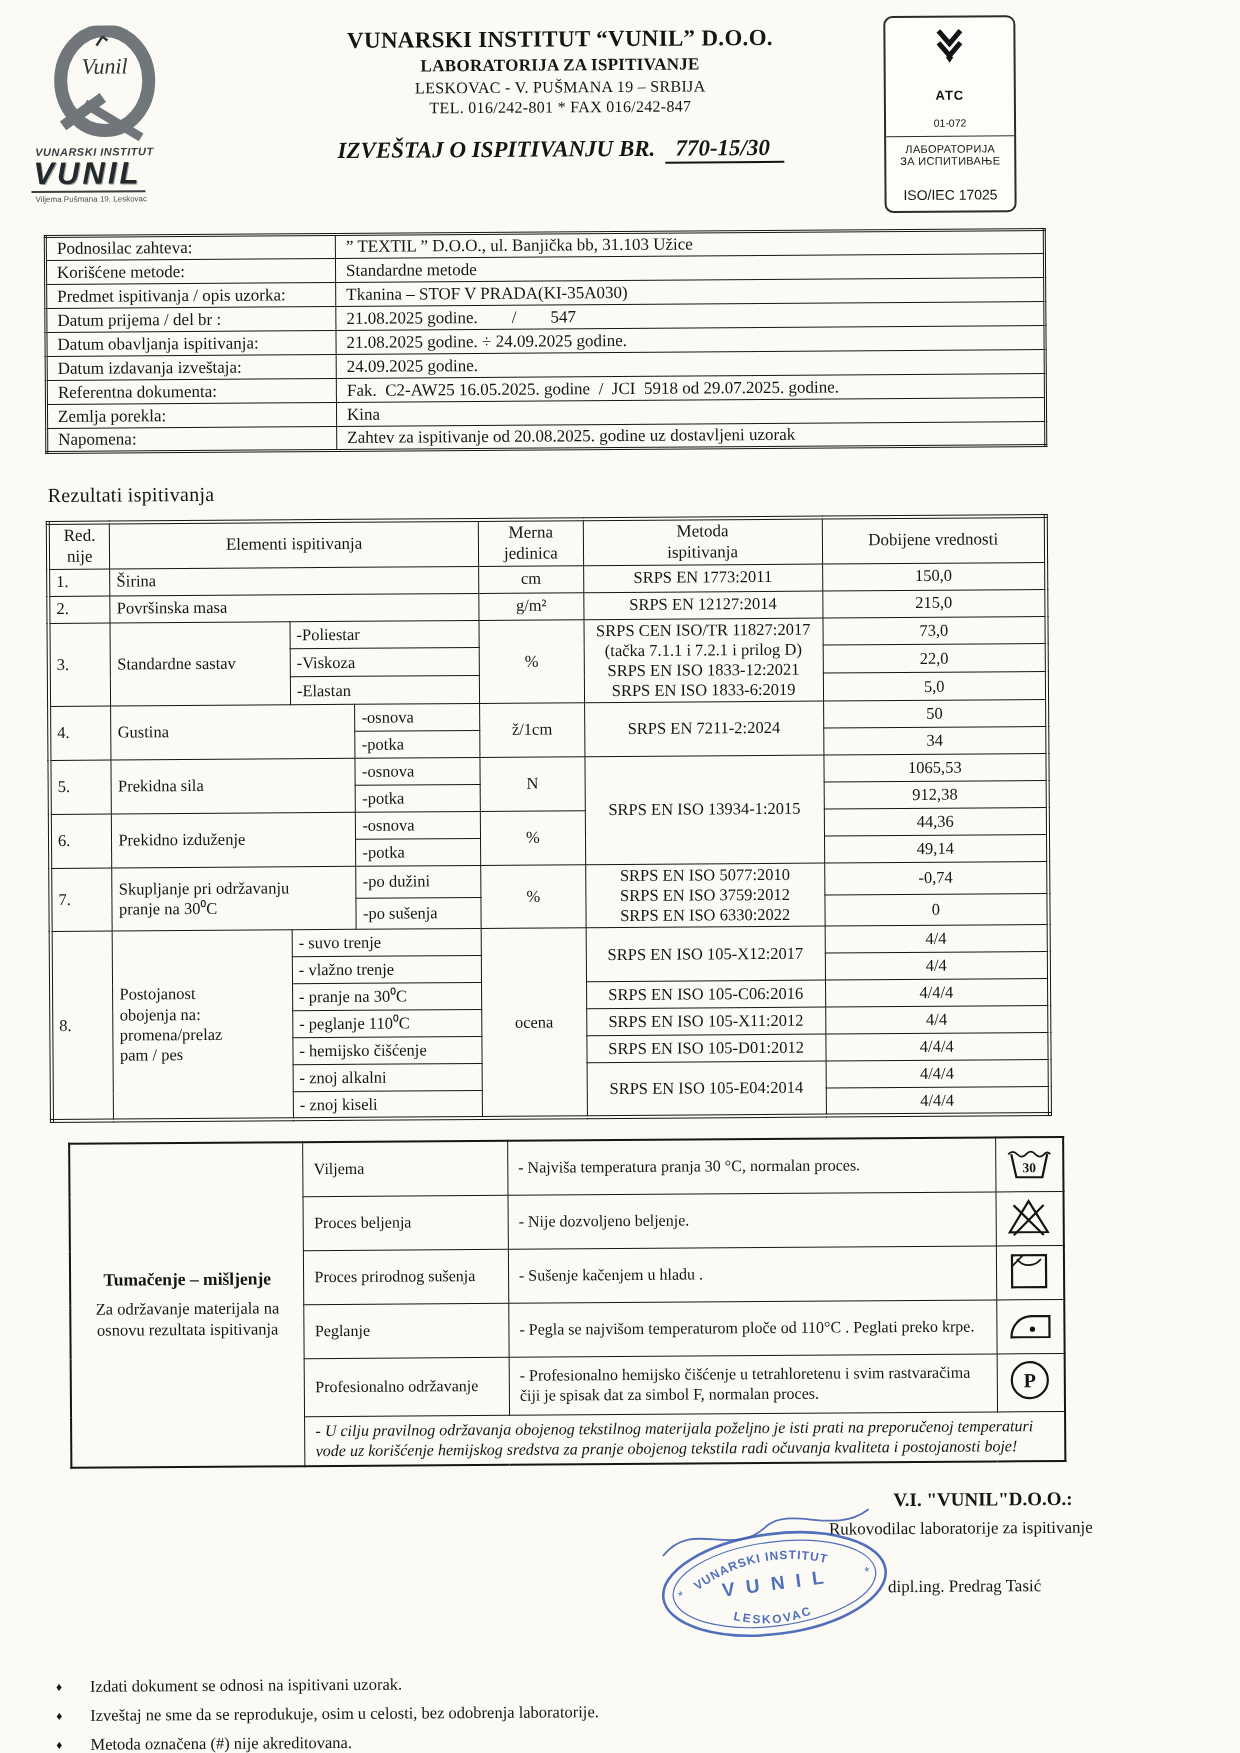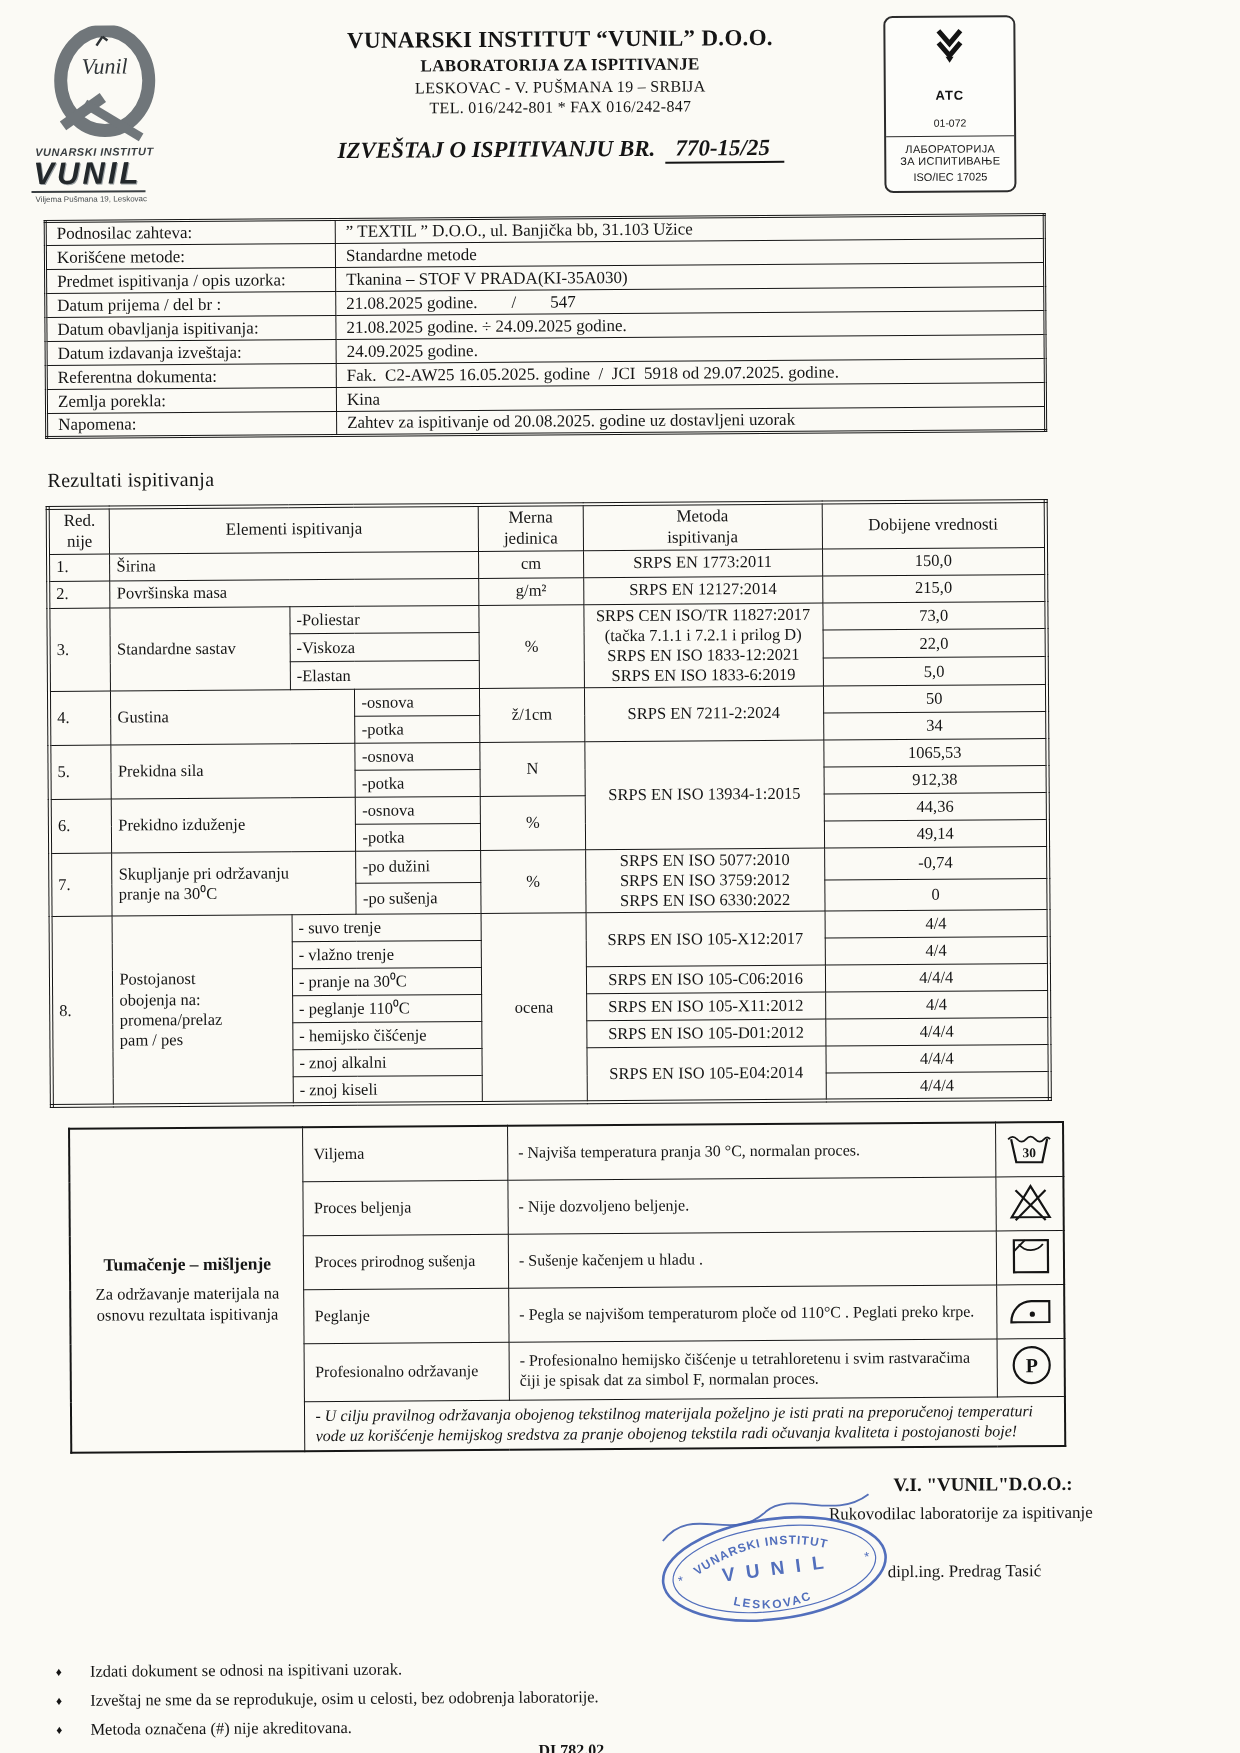--- a/index.html
+++ b/index.html
@@ -31,21 +31,21 @@
   .report-line { margin-top:20px; font-style:italic; font-weight:bold; font-size:23px; }
   .report-num { border-bottom:2.5px solid #141414; padding:0 14px 1px 10px; margin-left:10px; }
 
   .ats-box { flex:none; width:132px; margin-right:73px; margin-top:2px;
              border:2px solid #2c2c2c; border-radius:9px; padding:10px 6px 8px;
              text-align:center; font-family:"Liberation Sans",sans-serif; background:#fdfdfa; }
   .ats-name { font-weight:bold; font-size:13px; letter-spacing:1px; margin-top:20px; }
   .ats-num  { font-size:10.5px; margin-top:14px; }
   .ats-div  { border-top:1.5px solid #2c2c2c; margin:7px -6px 6px; }
   .ats-l1, .ats-l2 { font-size:11px; letter-spacing:.3px; }
-  .ats-iso  { font-size:11px; margin-top:4px; }
+  .ats-iso  { font-size:14px; margin-top:20px; }
 
   
   table { border-collapse:collapse; }
   .info-table { margin:16px 0 0 12px; width:1002px; border:3px double #161616; }
   .info-table td { border:1.6px solid #161616; font-size:17px; padding:1px 10px; height:24px; vertical-align:middle; }
   .info-table .il { width:290px; }
   .info-table .iv { white-space:pre-wrap; }
 
   
   .results-heading { margin:30px 0 14px 14px; font-size:20px; letter-spacing:.3px; }
@@ -63,21 +63,21 @@
   .c-val { text-align:center; font-size:17px; }
 
   
   .care-table { margin:20px 0 0 30px; width:996px; border:2.5px solid #161616; }
   .care-table td { border:1.5px solid #161616; font-size:16px; padding:4px 10px; vertical-align:middle; line-height:1.25; }
   .care-intro { width:236px; text-align:center; }
   .ci-t { font-weight:bold; font-size:17.5px; }
   .ci-s { font-size:16.5px; margin-top:8px; }
   .cc { width:206px; font-size:16.5px; }
   .cd { width:494px; }
-  .cs { width:58px; text-align:right; padding:2px 4px; }
+  .cs { width:58px; text-align:left; padding:2px 4px; }
   .care-note { font-style:italic; font-size:16px; padding:6px 12px 8px; }
 
   
   .sig-area { position:relative; height:168px; margin-top:26px; }
   .sig-company { position:absolute; right:26px; top:0; font-weight:bold; font-size:19px; }
   .sig-role { position:absolute; right:6px; top:30px; font-size:17px; }
   .sig-name { position:absolute; right:58px; top:88px; font-size:17px; }
   .stamp { position:absolute; right:200px; top:26px; width:250px; height:132px;
            transform:rotate(-7deg); opacity:.88; }
 
@@ -108,21 +108,21 @@
       <div class="logo-word">VUNIL</div>
       <div class="logo-cap2">Viljema Pušmana 19, Leskovac</div>
     </div>
 
     <div class="center-col">
       <div class="t1">VUNARSKI INSTITUT “VUNIL” D.O.O.</div>
       <div class="t2">LABORATORIJA ZA ISPITIVANJE</div>
       <div class="t3">LESKOVAC - V. PUŠMANA 19 – SRBIJA</div>
       <div class="t4">TEL. 016/242-801 * FAX  016/242-847</div>
       <div class="report-line">
-        <span>IZVEŠTAJ O ISPITIVANJU BR.</span><span class="report-num">770-15/25</span>
+        <span>IZVEŠTAJ O ISPITIVANJU BR.</span><span class="report-num">770-15/30</span>
       </div>
     </div>
 
     <div class="ats-box">
       <svg width="40" height="36" viewBox="0 0 40 36">
         <path d="M9 3 L20 16 L31 3" fill="none" stroke="#141414" stroke-width="5"></path>
         <path d="M9 15 L20 28 L31 15" fill="none" stroke="#141414" stroke-width="5"></path>
         <path d="M16 29 L20 35 L24 29 Z" fill="#141414"></path>
       </svg>
       <div class="ats-name">ATC</div>

